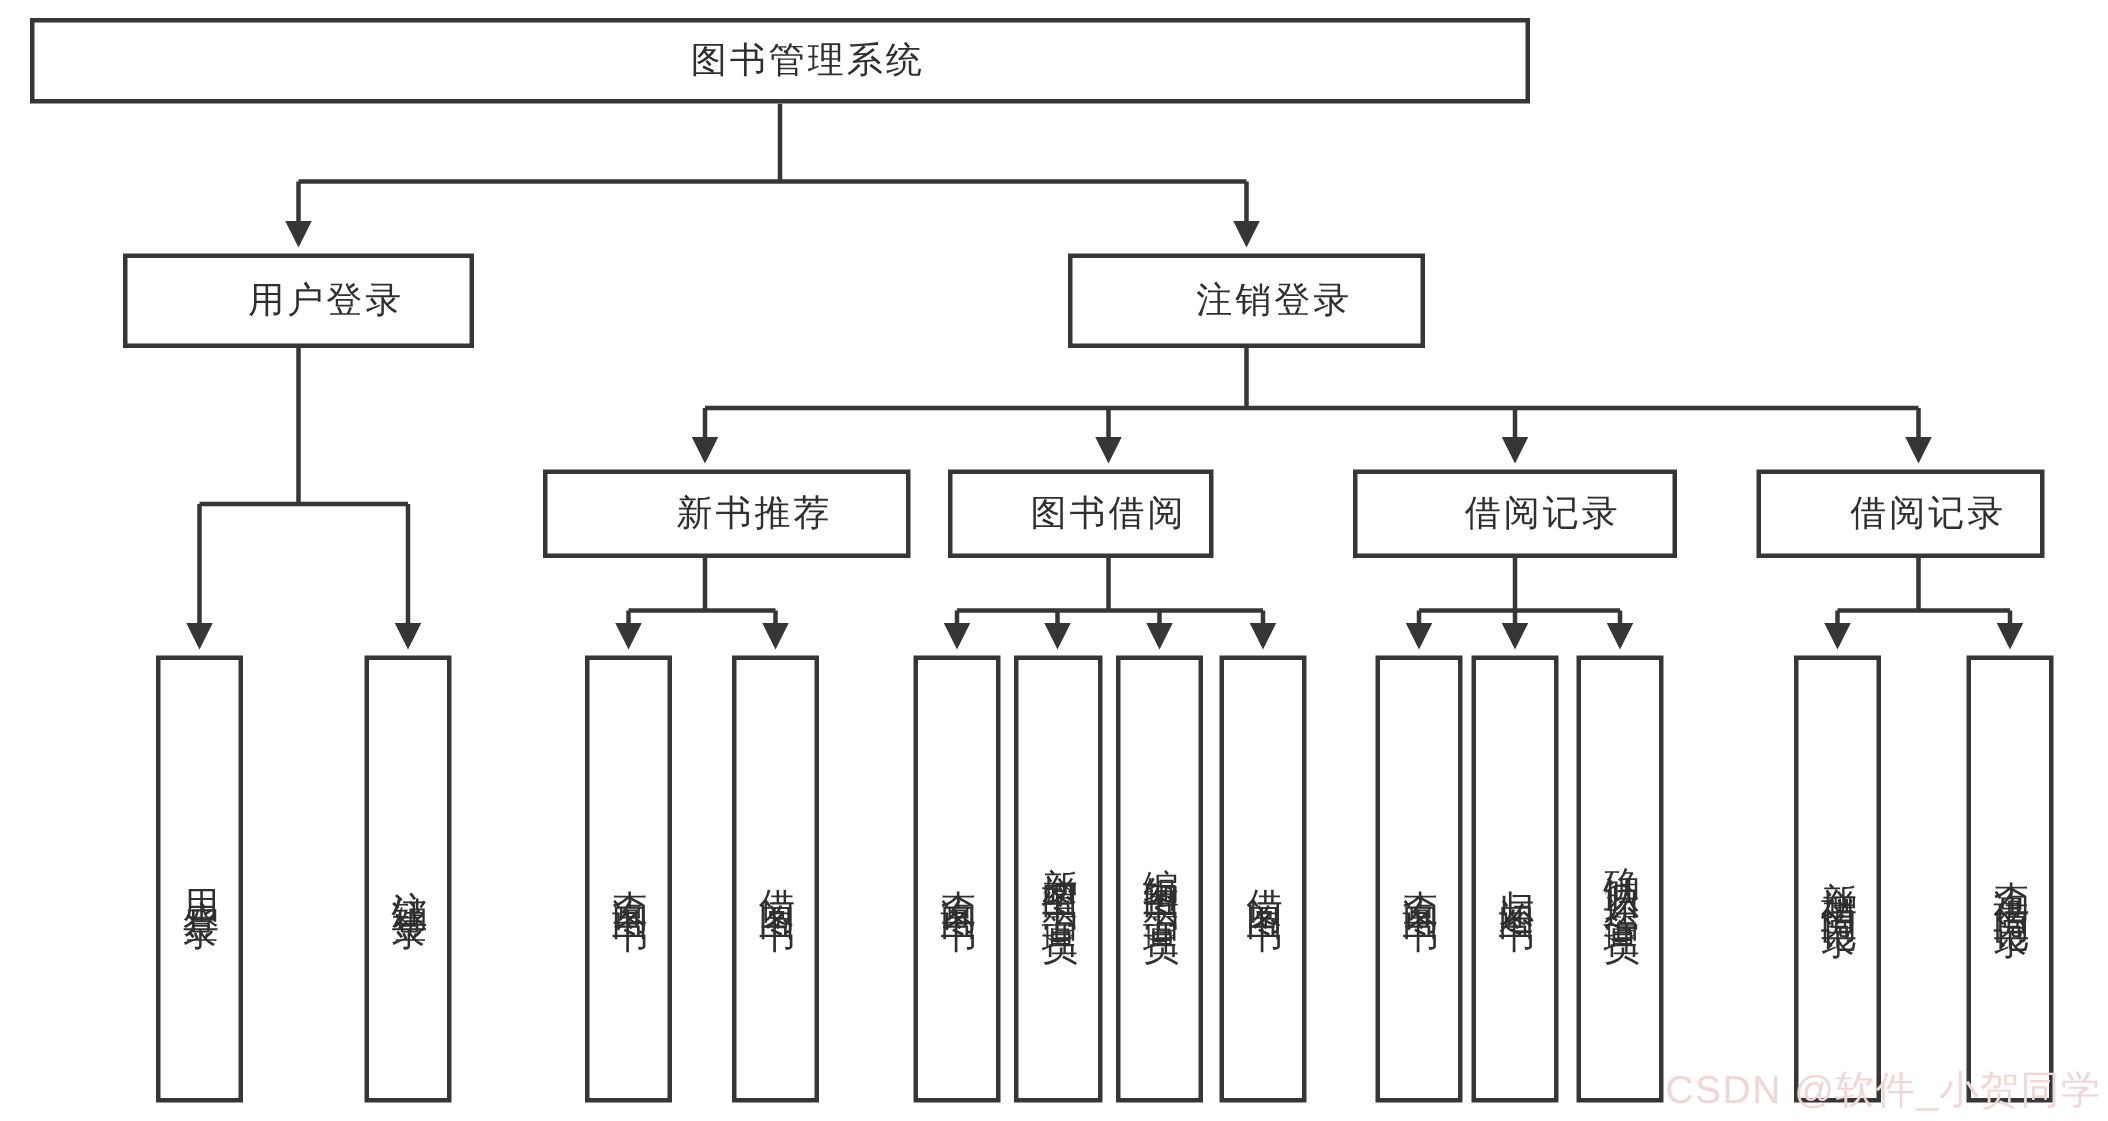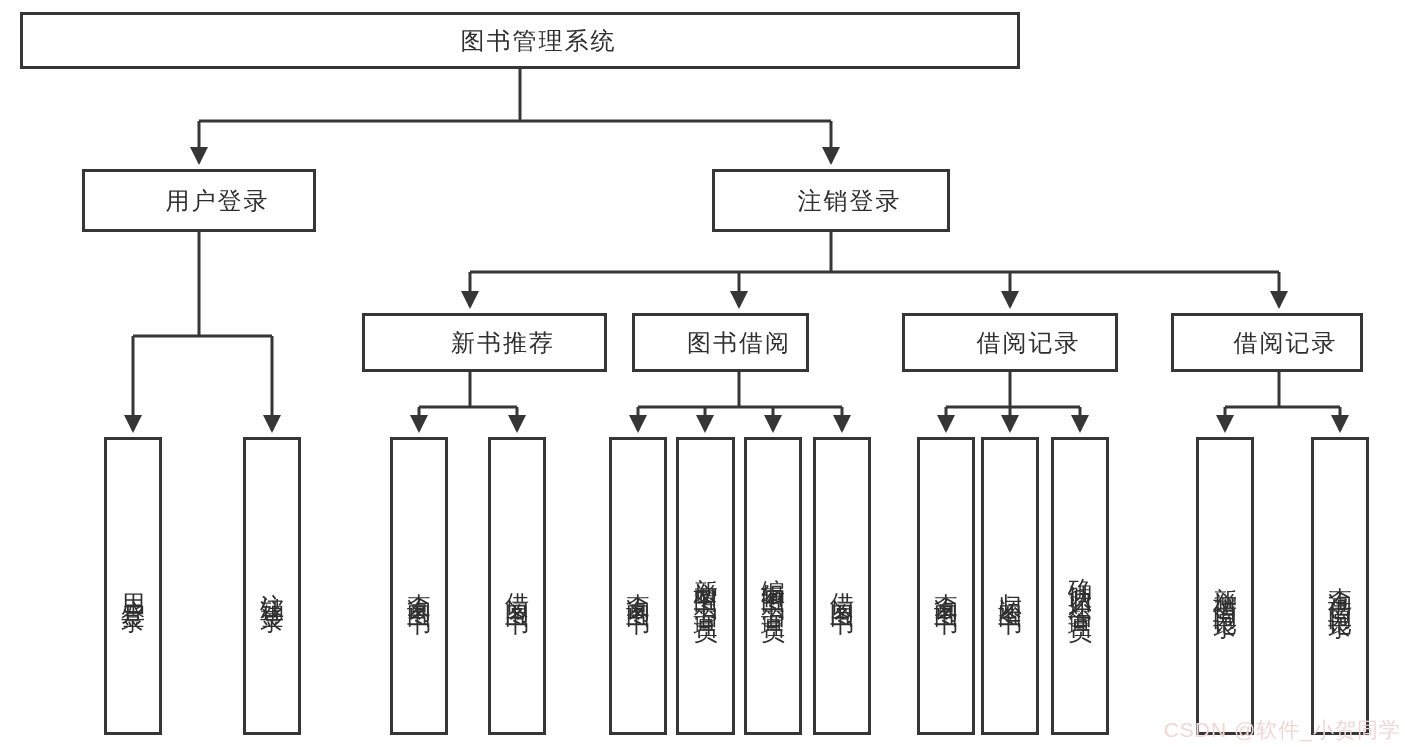--- a/index.html
+++ b/index.html
@@ -45,21 +45,21 @@
     text-orientation: mixed;
     font-size: 24px;
     line-height: 1;
     letter-spacing: 6px;
     padding: 4px 0;
   }
   .watermark {
     position: absolute;
     right: 4px;
     bottom: 3px;
-    font-size: 21px;
+    font-size: 26px;
     letter-spacing: 1px;
     color: var(--watermark);
     z-index: 10;
     white-space: nowrap;
   }
 </style>
 </head>
 <body>
 
 <div class="canvas">

